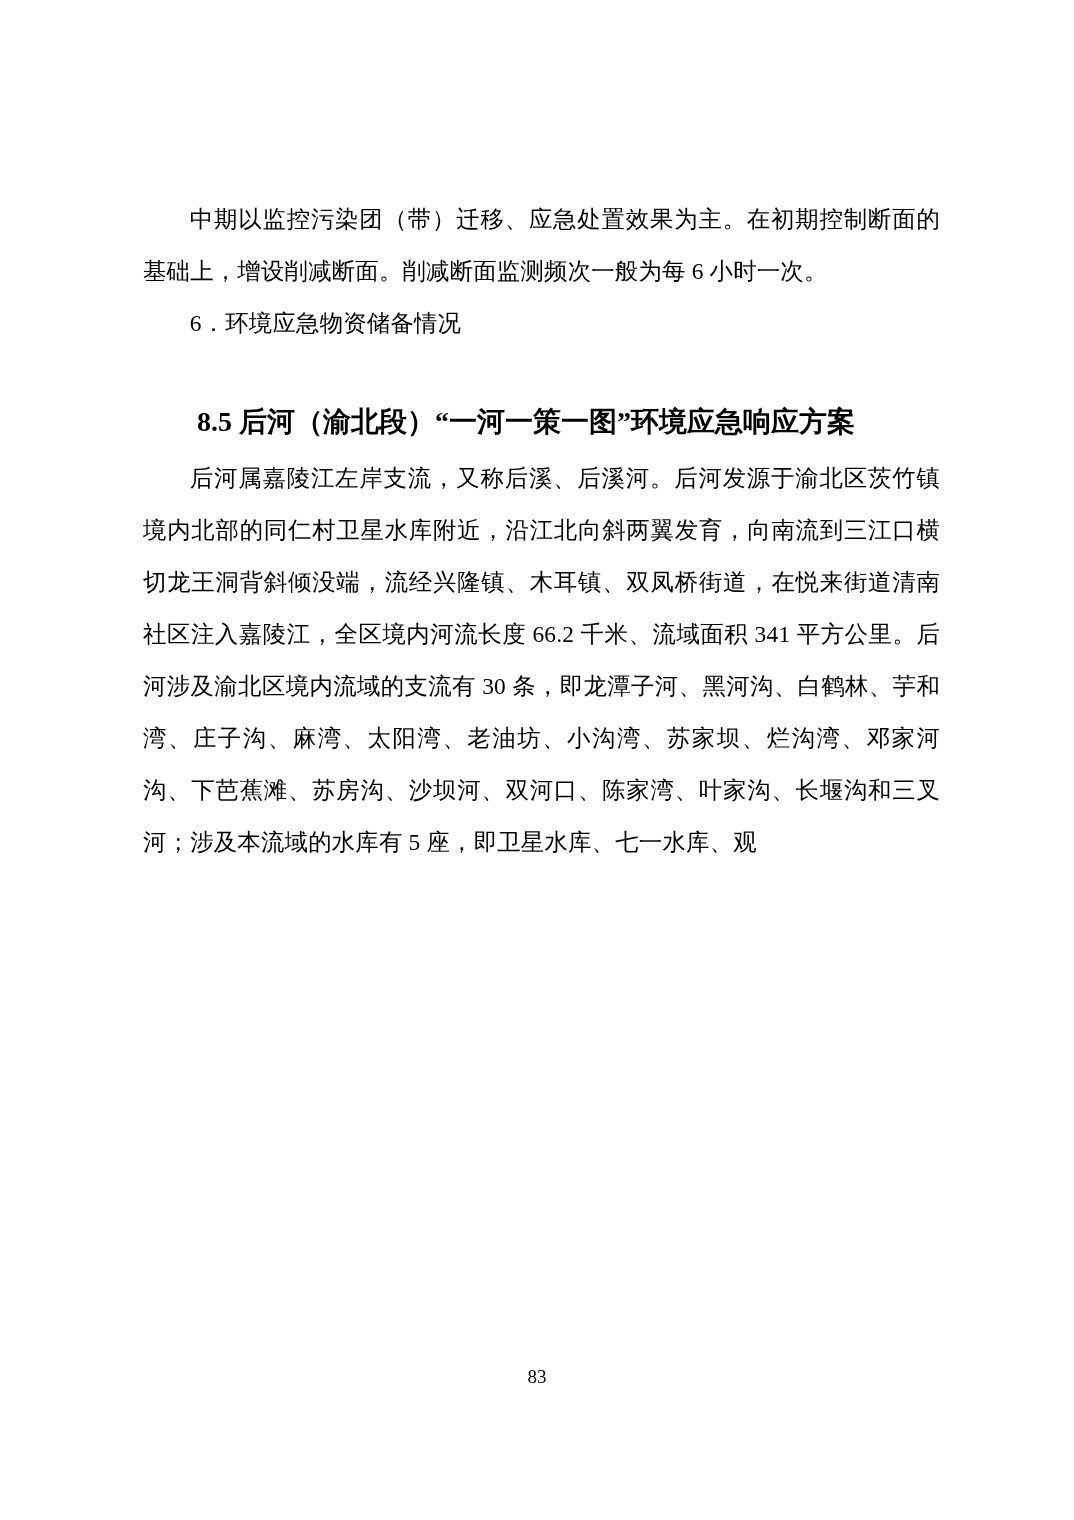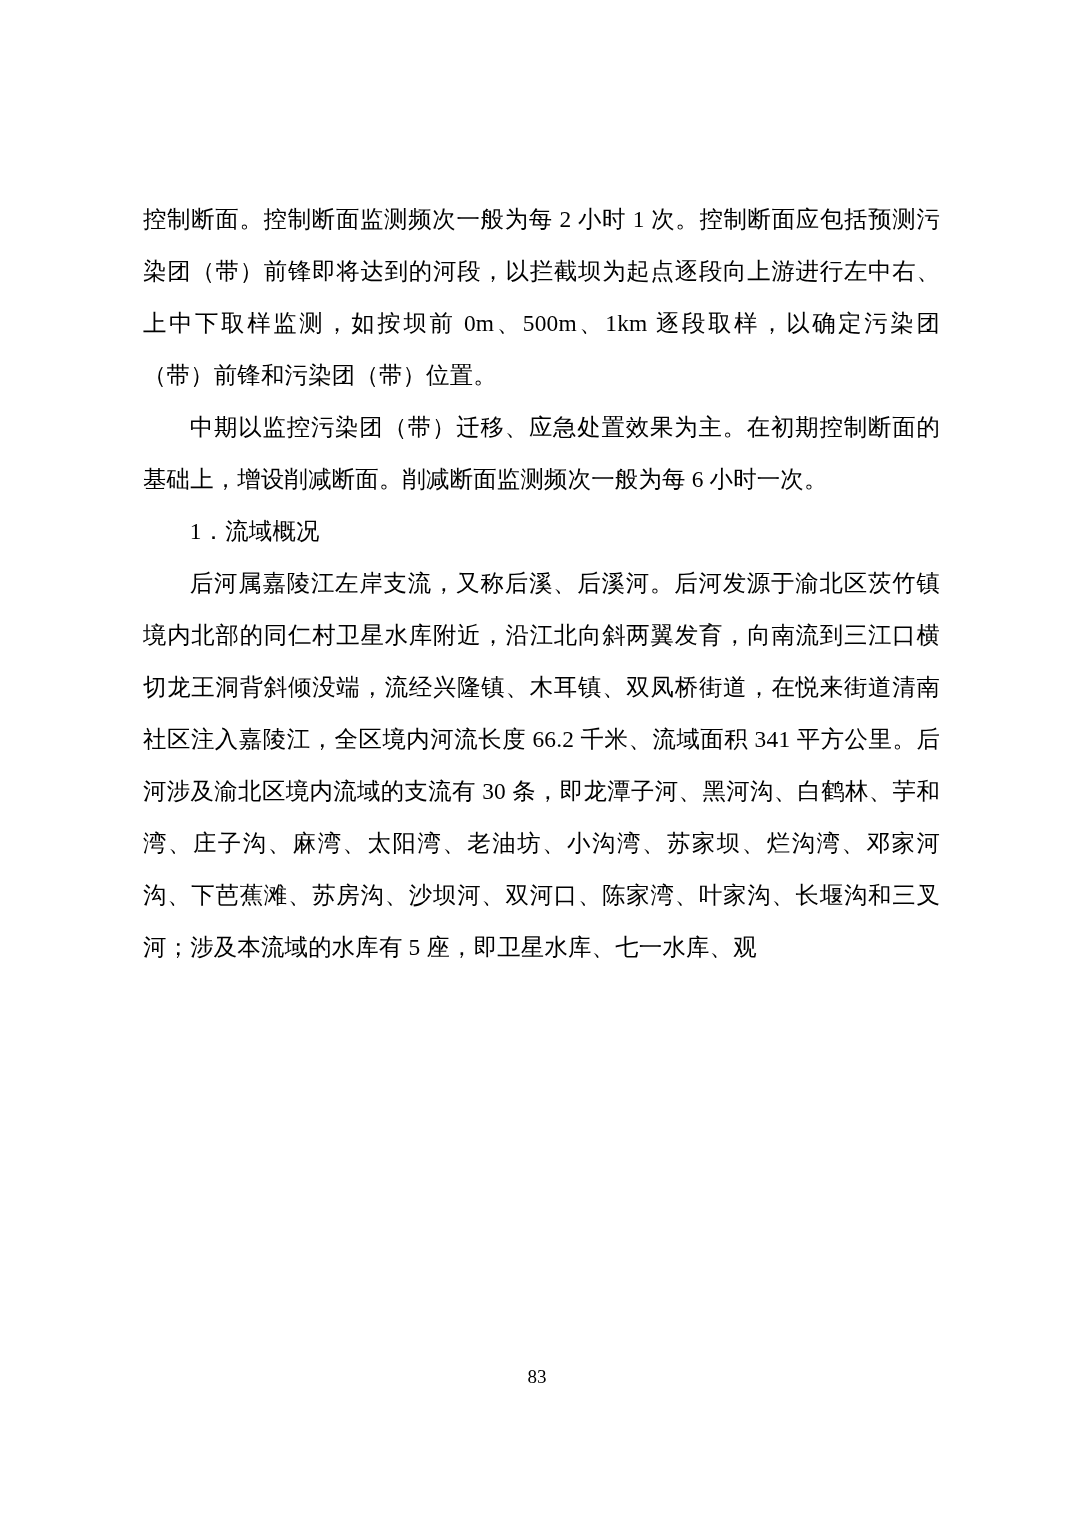--- a/index.html
+++ b/index.html
@@ -53,28 +53,28 @@
     line-height: 30px;
     font-family: "Liberation Serif", "DejaVu Serif", serif;
   }
 </style>
 </head>
 <body>
 
 <div class="page">
   <div class="content">
 
-    <p class="para">控制断面。控制断面监测频次一般为每 2 小时 1 次。控制断面应包括预测污染团（带）前锋即将达到的河段，以拦截坝为起点逐段向上游进行左中右、上中下取样监测，如按坝前 0m、500m、1km 逐段取样，以确定污染团（带）前锋和污染团（带）位置。</p>
 
     <p class="para indent">中期以监控污染团（带）迁移、应急处置效果为主。在初期控制断面的基础上，增设削减断面。削减断面监测频次一般为每 6 小时一次。</p>
 
 
+    <p class="para indent">6．环境应急物资储备情况</p>
 
 
+    <h2 class="section-heading">8.5 后河（渝北段）“一河一策一图”环境应急响应方案</h2>
 
-    <p class="para indent">1．流域概况</p>
 
     <p class="para indent">后河属嘉陵江左岸支流，又称后溪、后溪河。后河发源于渝北区茨竹镇境内北部的同仁村卫星水库附近，沿江北向斜两翼发育，向南流到三江口横切龙王洞背斜倾没端，流经兴隆镇、木耳镇、双凤桥街道，在悦来街道清南社区注入嘉陵江，全区境内河流长度 66.2 千米、流域面积 341 平方公里。后河涉及渝北区境内流域的支流有 30 条，即龙潭子河、黑河沟、白鹤林、芋和湾、庄子沟、麻湾、太阳湾、老油坊、小沟湾、苏家坝、烂沟湾、邓家河沟、下芭蕉滩、苏房沟、沙坝河、双河口、陈家湾、叶家沟、长堰沟和三叉河；涉及本流域的水库有 5 座，即卫星水库、七一水库、观</p>
 
   </div>
 
   <div class="footer">83</div>
 </div>
 
 </body></html>

